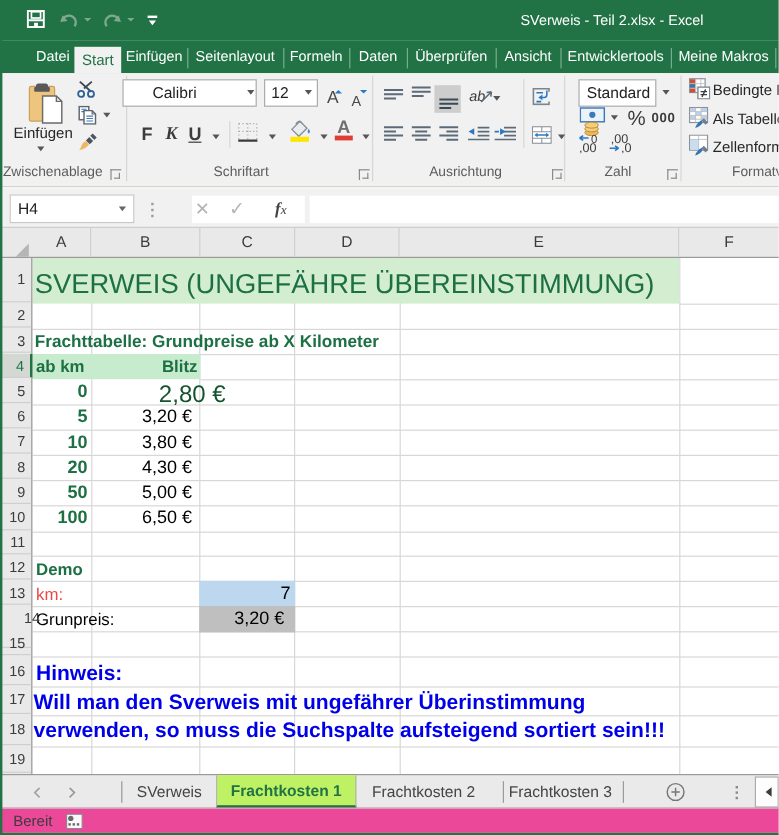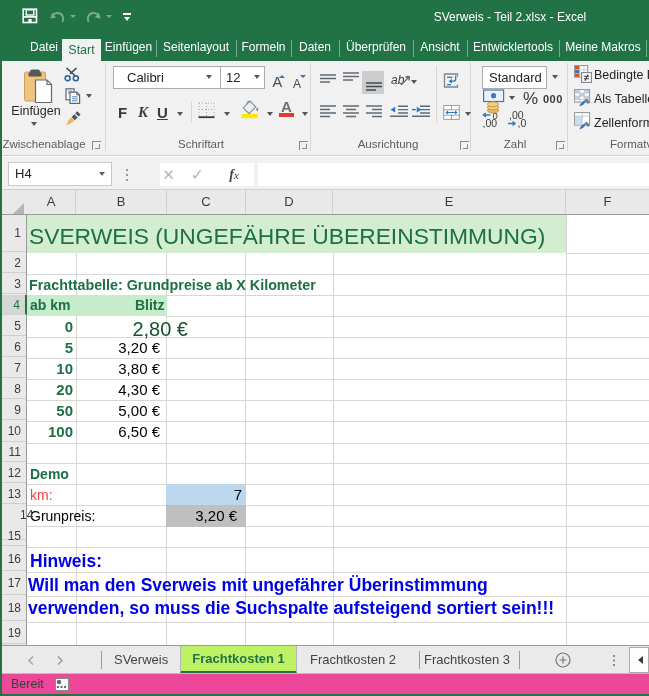--- a/index.html
+++ b/index.html
@@ -127,21 +127,21 @@
       <path d="M11.8 4.2 V7 H14.6" fill="none" stroke="#5d6670" stroke-width="1"></path>
       <path d="M7 8.8 H12.6 M7 10.8 H12.6 M7 12.8 H12.6" stroke="#3f7ab8" stroke-width="0.9"></path>
     </svg>
     <div class="dd" style="left:86px;top:33px;border-top-color:#565656"></div>
         <svg class="abs" style="left:65px;top:48.5px" width="17" height="16" viewBox="0 0 17 16">
       <path d="M12.2 1.2 L15.6 4.6 L13.6 6.6 L10.2 3.2 Z" fill="#4d565e"></path>
       <path d="M9.4 4.2 L12.6 7.4 L9.8 10.2 L6.6 7 Z" fill="#4d565e"></path>
       <path d="M6.6 7.6 L9.2 10.2 Q7.2 13.8 1 15.2 Q2.6 12.8 3.1 10.8 Q4.2 8.4 6.6 7.6 Z" fill="#eeb766"></path>
     </svg>
 
-    <div class="combo" style="left:113px;top:5px;width:112px;height:23px;line-height:21px;padding-left:13px">Calibri</div>
+    <div class="combo" style="left:102px;top:5px;width:112px;height:23px;line-height:21px;padding-left:24px">Calibri</div>
     <div class="dd" style="left:206px;top:14px;border-top-color:#565656"></div>
     <div class="combo" style="left:220px;top:5px;width:45px;height:23px;line-height:21px;padding-left:5px">12</div>
     <div class="dd" style="left:254px;top:14px;border-top-color:#565656"></div>
     <div class="abs" style="left:272.5px;top:13px;font-size:14.5px;color:#4a4a4a">A</div>
     <div class="abs" style="left:278.5px;top:14px;width:0;height:0;border-left:3px solid transparent;border-right:3px solid transparent;border-bottom:3.5px solid #2b79c2"></div>
     <div class="abs" style="left:293px;top:15.5px;font-size:12px;color:#4a4a4a">A</div>
     <div class="abs" style="left:299.5px;top:13.5px;width:0;height:0;border-left:3px solid transparent;border-right:3px solid transparent;border-top:3.5px solid #2b79c2"></div>
     <div class="abs" style="left:118px;top:43px;font-size:15px;font-weight:bold;color:#3b3b3b">F</div>
     <div class="abs" style="left:138px;top:43px;font-size:15px;font-weight:bold;font-style:italic;font-family:'Liberation Serif',serif;color:#3b3b3b">K</div>
     <div class="abs" style="left:157px;top:43px;font-size:15px;font-weight:bold;color:#3b3b3b;text-decoration:underline">U</div>

